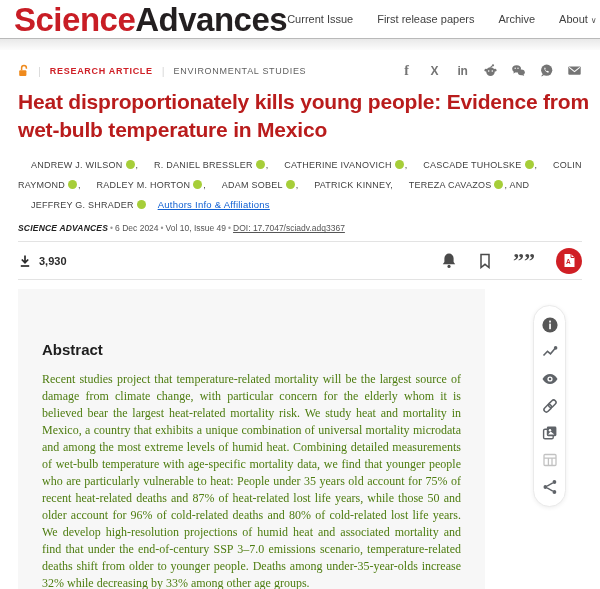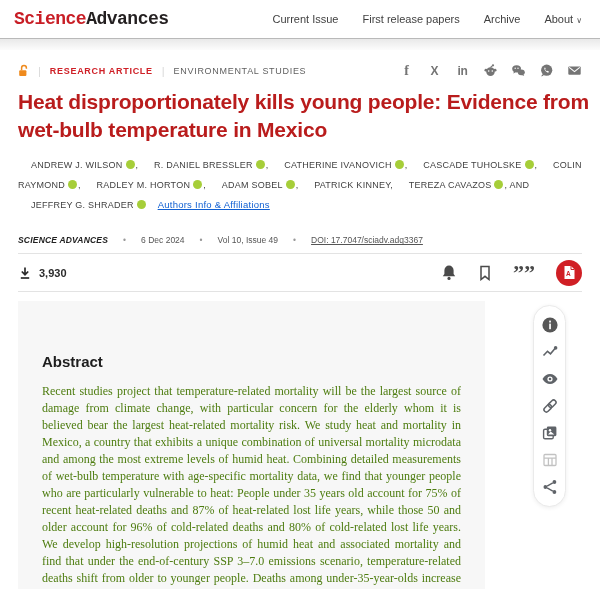--- a/index.html
+++ b/index.html
@@ -3,22 +3,22 @@
 <meta charset="utf-8">
 <style>
   * { margin:0; padding:0; box-sizing:border-box; }
   html,body { width:600px; height:589px; overflow:hidden; background:#fff;
               font-family:"Liberation Sans","DejaVu Sans",sans-serif; }
   .page { position:relative; width:600px; height:589px; }
 
   
   .header { height:38px; display:flex; align-items:center; justify-content:space-between;
             padding:0 18px 0 14px; background:#fff; }
-  .logo { font-family:Liberation Mono, monospace; font-weight:bold;
-          font-size:18px; letter-spacing:-0.5px; line-height:1; cursor:pointer; }
+  .logo { font-family:Liberation Sans, sans-serif; font-weight:bold;
+          font-size:33px; letter-spacing:-0.5px; line-height:1; cursor:pointer; }
   .logo .sci { color:#c81d25; }
   .logo .adv { color:#231f20; }
   .nav { display:flex; gap:24px; align-items:center; }
   .nav a { font-size:11px; color:#3f3f3f; text-decoration:none; cursor:pointer; white-space:nowrap; }
   .nav .chev { font-size:8px; color:#555; margin-left:3px; }
   .band { height:12px; border-top:1px solid #b9b9b9;
           background:linear-gradient(#e9e9e9,#fcfcfc); }
 
   
   .badgerow { margin:13px 18px 0 18px; display:flex; align-items:center; justify-content:space-between; }
@@ -37,22 +37,22 @@
   .title { margin:10px 18px 0 18px; width:572px; font-size:21px; font-weight:bold;
            color:#b91c1c; line-height:1.32; letter-spacing:-0.2px; }
   .authors { margin:12px 18px 0 18px; font-size:9px; line-height:20px; color:#3f3f3f;
              letter-spacing:0.25px; }
   .authors a.author { color:#3f3f3f; text-decoration-color:#9a9a9a;
              text-underline-offset:1.5px; cursor:pointer;margin-left:13px; }
   .orcid { display:inline-block; width:9px; height:9px; border-radius:50%;
            background:#a6ce39; vertical-align:-1px; margin:0 1px 0 3px; cursor:pointer; }
   .affil { color:#1160d2; text-decoration:underline; font-size:9.5px; margin-left:8px;
            cursor:pointer; }
-  .metarow { margin:20px 18px 0 18px; font-size:8.5px; color:#555; display:flex;
-             align-items:center; gap:15px; }
+  .metarow { margin:8px 18px 0 18px; font-size:8.5px; color:#555; display:flex;
+             align-items:center; gap:2px; }
   .journal { font-weight:bold; font-style:italic; color:#222; letter-spacing:0.2px; }
   .dot { color:#999; }
   .doi { color:#555; text-decoration:underline; cursor:pointer; }
   .rule { border:none; border-top:1px solid #e3e3e3; margin:8px 18px 0 18px; }
 
   
   .metrics { margin:0 18px; height:37px; display:flex; align-items:center;
              justify-content:space-between; }
   .dl { display:flex; align-items:center; gap:7px; }
   .dlcount { font-size:11px; font-weight:bold; color:#2b2b2b; }

